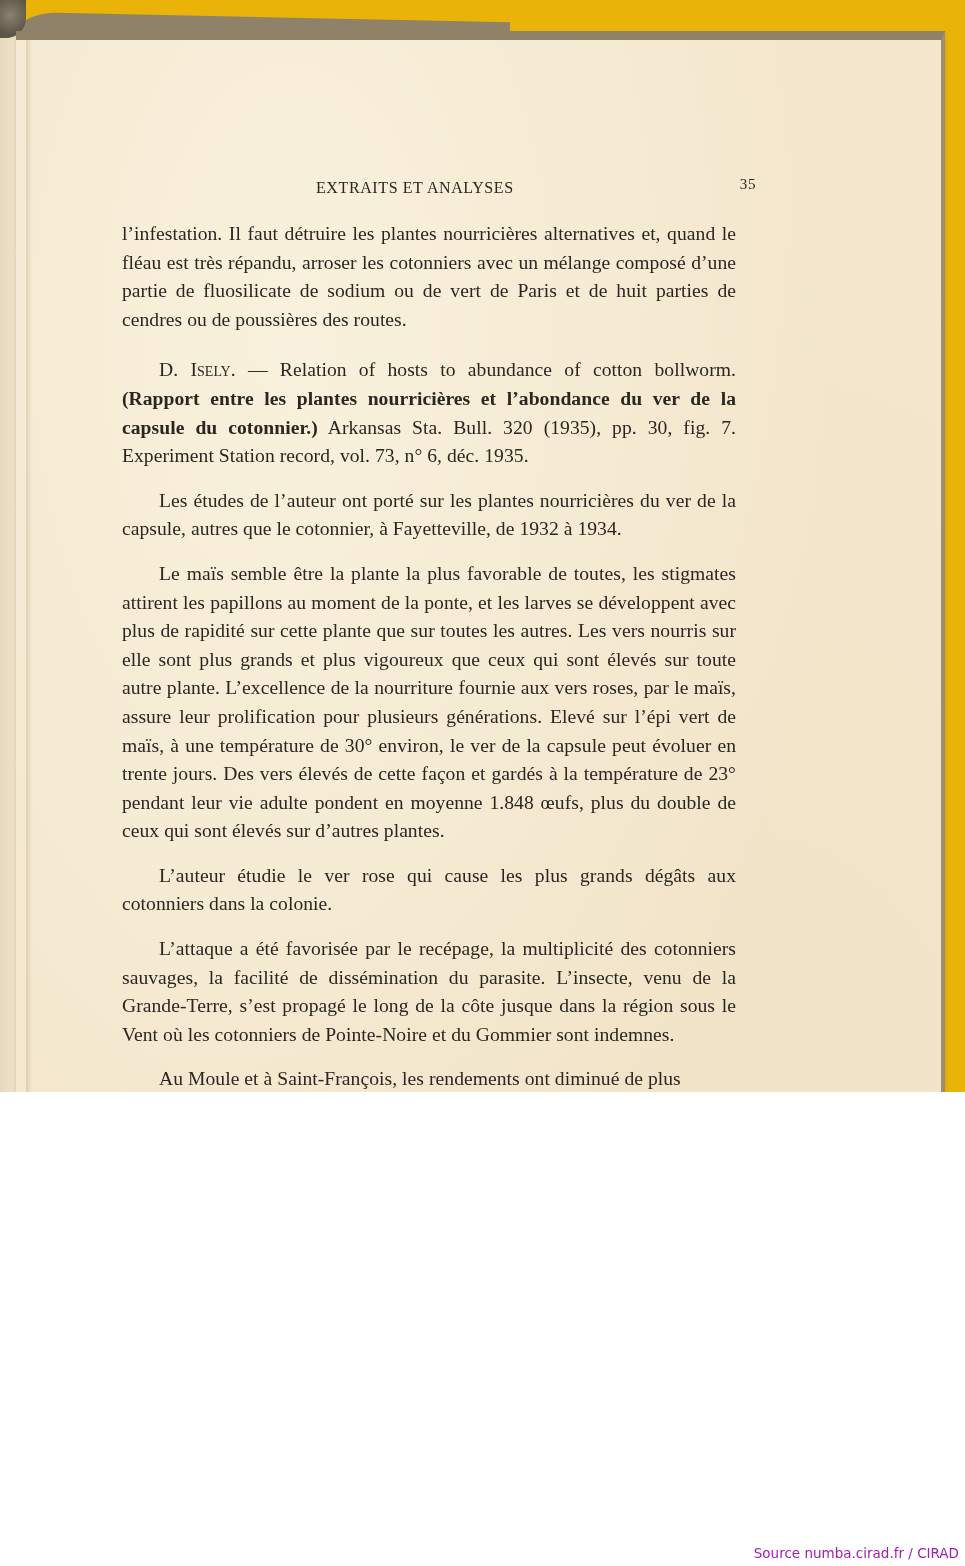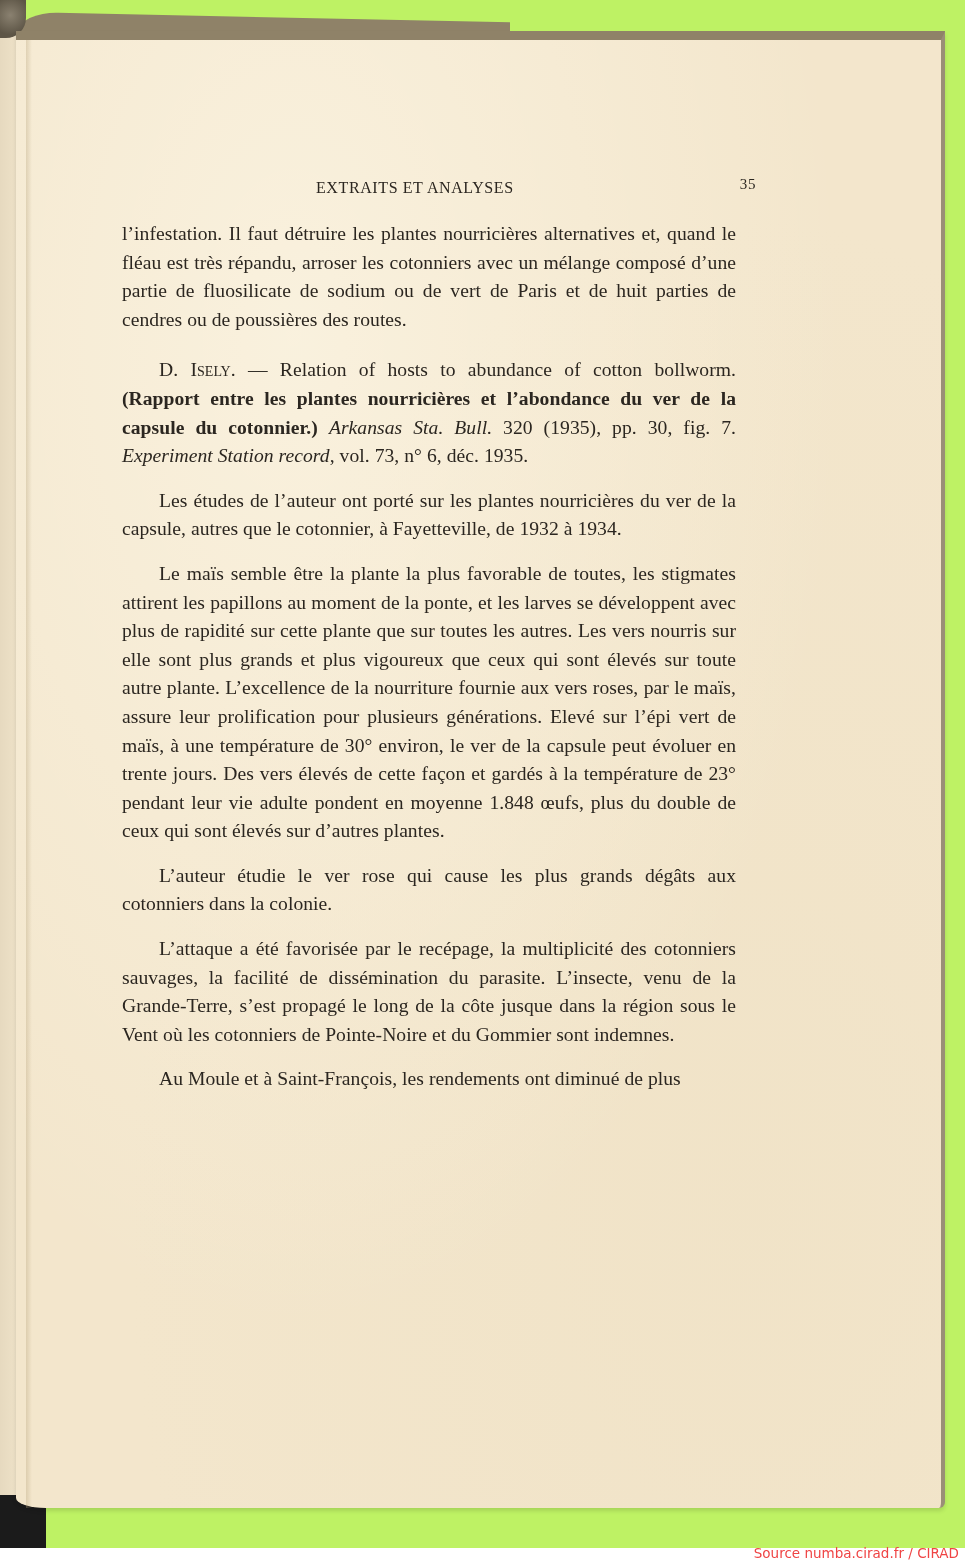--- a/index.html
+++ b/index.html
@@ -8,22 +8,22 @@
       width: 965px;
       height: 1566px;
       background: #ffffff;
       overflow: hidden;
     }
     .scan {
       position: absolute;
       left: 0;
       top: 0;
       width: 965px;
-      height: 1548px;
-      background: #bef264;
+      height: 1092px;
+      background: #eab308;
       overflow: hidden;
     }
     .left-page-edge {
       position: absolute;
       left: 0;
       top: 30px;
       width: 28px;
       height: 1480px;
       background: linear-gradient(to right, #e6d9bf, #efe3c9 70%, #d9caa8);
     }
@@ -110,28 +110,28 @@
     p {
       margin: 16px;
       text-align: justify;
       text-align-last: left;
     }
     .indent { text-indent: 37px; }
     .gap { margin-top: 22px; }
     .gap-small { margin-top: 12px; }
     .sc { font-variant: small-caps; }
     .bold { font-weight: bold; }
-    .ital { font-style: italic; }
+    .ital { }
     .source-credit {
       position: absolute;
       right: 6px;
       top: 1545px;
       font-family: "DejaVu Sans", sans-serif;
       font-size: 13.5px;
-      color: #ef4444;
+      color: #a21caf;
     }
   </style>
 </head>
 <body>
 
 <div class="scan">
   <div class="left-page-edge"></div>
   <div class="top-edge"></div>
   <div class="binding-top"></div>
   <div class="binding"></div>

